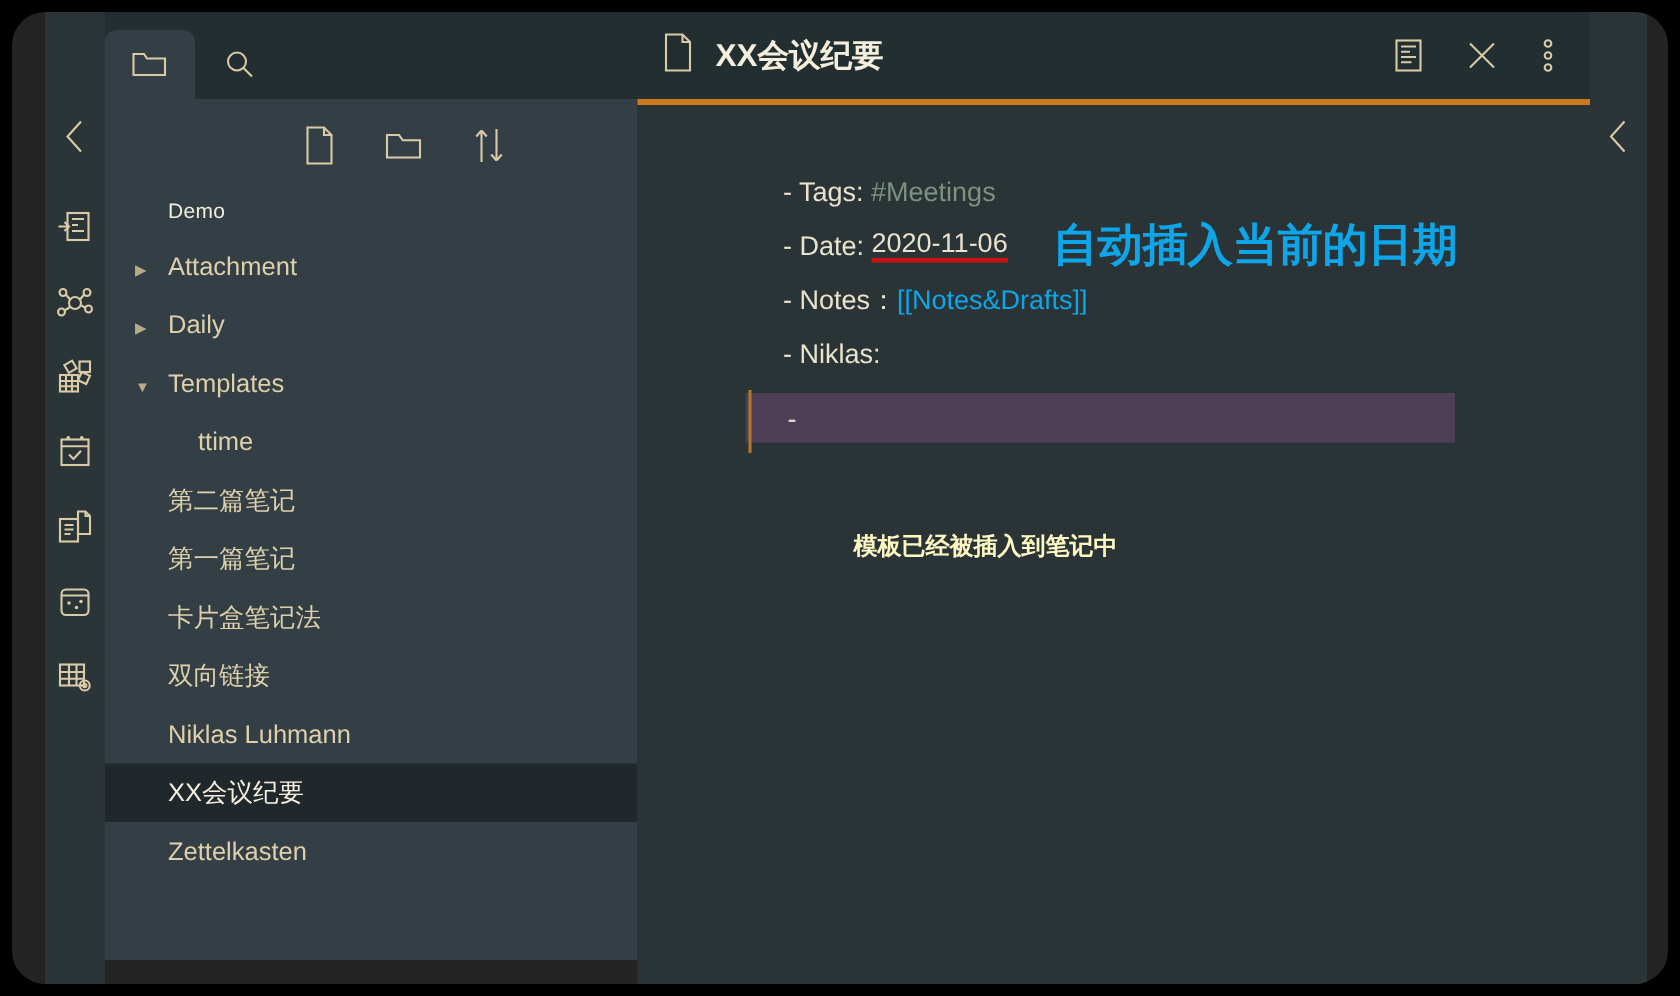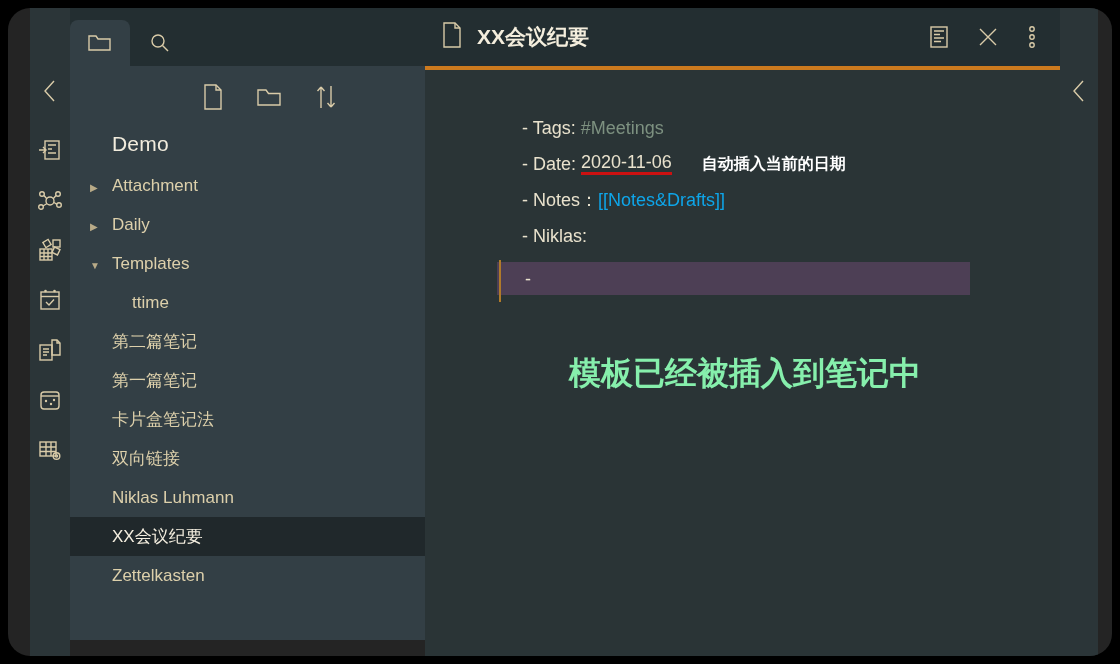--- a/index.html
+++ b/index.html
@@ -103,21 +103,21 @@
     display: flex;
     align-items: center;
     justify-content: center;
     gap: 30px;
     padding-left: 44px;
   }
   #file-toolbar .tb-icon { cursor: pointer; display: flex; }
 
   #vault-name {
     color: #f2ecdd;
-    font-size: 21px;
+    font-size: 14px;
     padding: 4px 0 10px 42px;
     letter-spacing: .2px;
   }
 
   .tree-row {
     height: 39px;
     display: flex;
     align-items: center;
     padding-left: 42px;
     color: #ddd0ab;
@@ -183,22 +183,22 @@
     white-space: pre;
     margin-left: 25px;
   }
   .tag-token { color: #7d9180; }
   .link-token { color: #0ea5e9; }
   .date-token {
     border-bottom: 3px solid #cc1111;
     padding-bottom: 1px;
   }
   .annot-red {
-    color: #ffffff;
-    font-size: 16px;
+    color: #0ea5e9;
+    font-size: 30px;
     font-weight: bold;
     margin-left: 30px;
     text-align: right;
   }
   #content-block {
     margin-top: 8px;
     width: 473px;
     height: 33px;
     background: #4d3f55;
     display: flex;
@@ -214,22 +214,22 @@
     background: #b07a2a;
   }
   #content-dash {
     margin-left: 28px;
     color: #e9e2cd;
     font-size: 18px;
   }
   #center-annotation {
     margin-top: 62px;
     margin-left: 72px;
-    color: #86efac;
-    font-size: 32px;
+    color: #fef9c3;
+    font-size: 16px;
     font-weight: bold;
   }
 </style>
 </head>
 <body>
 
 <div id="app-window">
 
   <div id="left-rail">
     <div class="rail-collapse">

